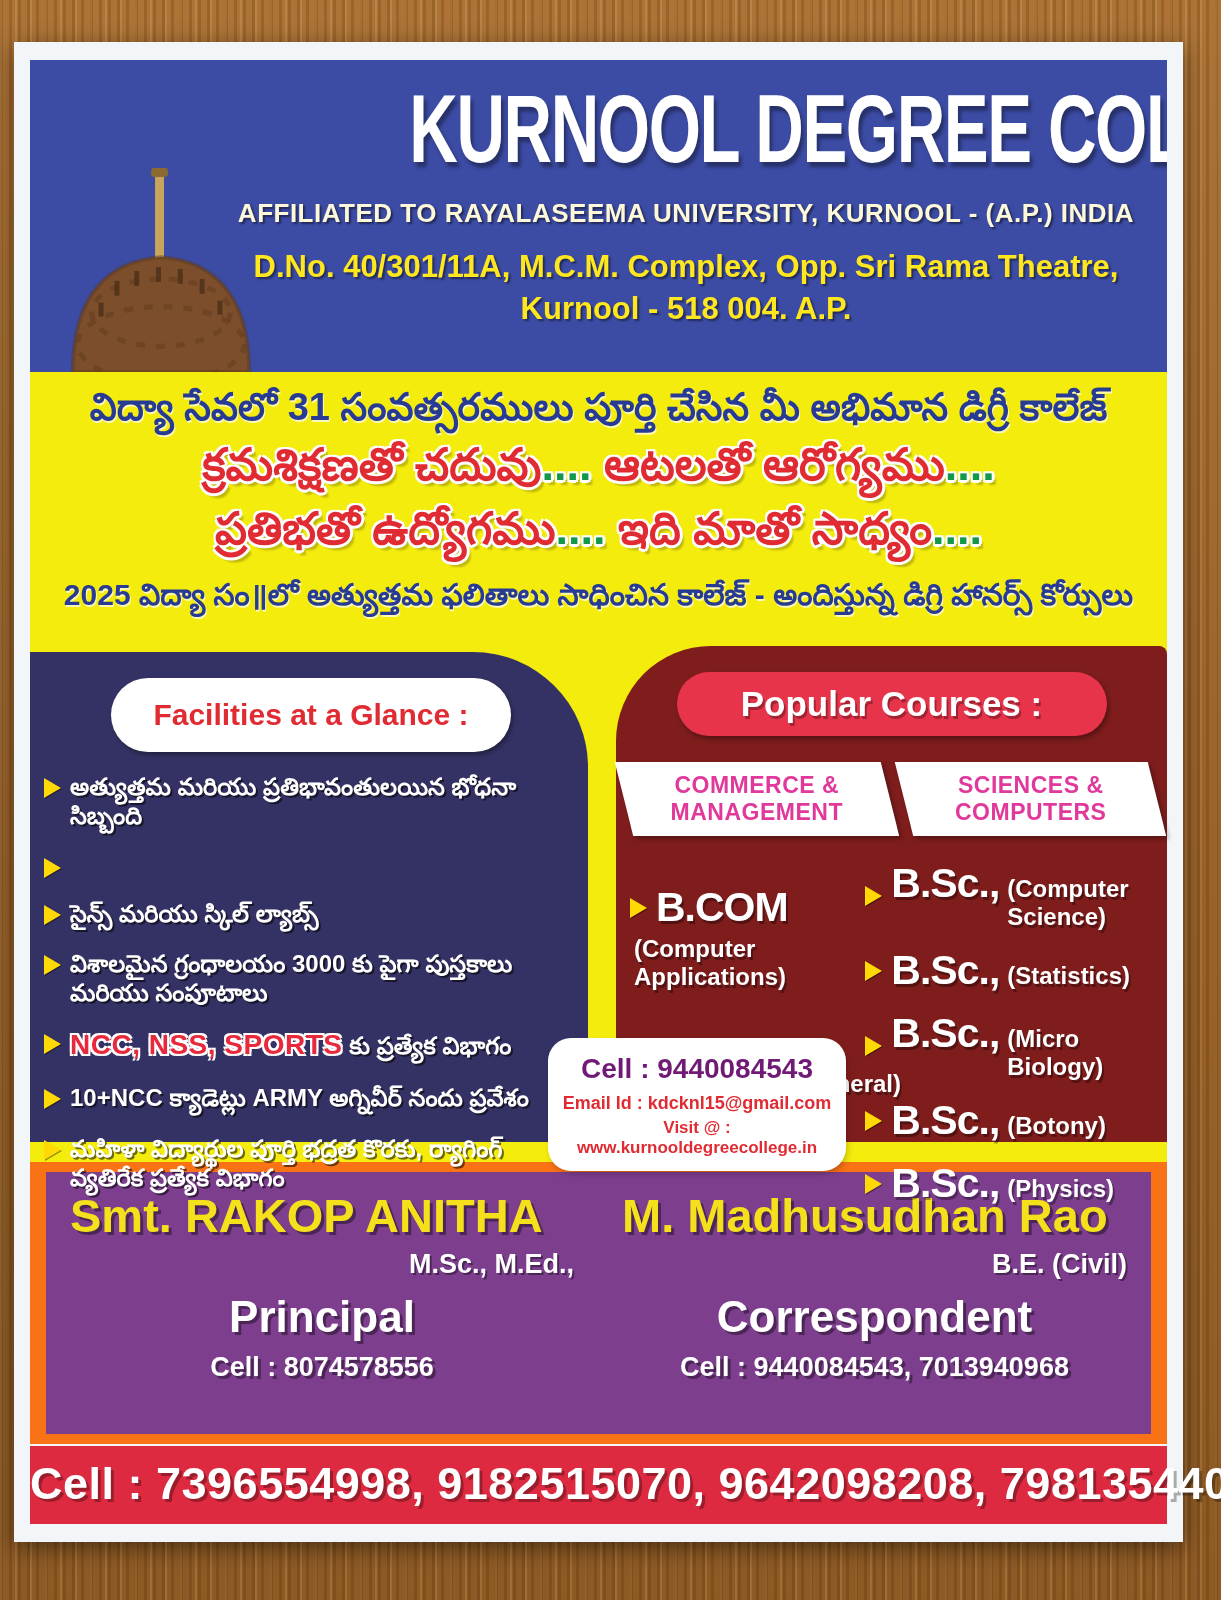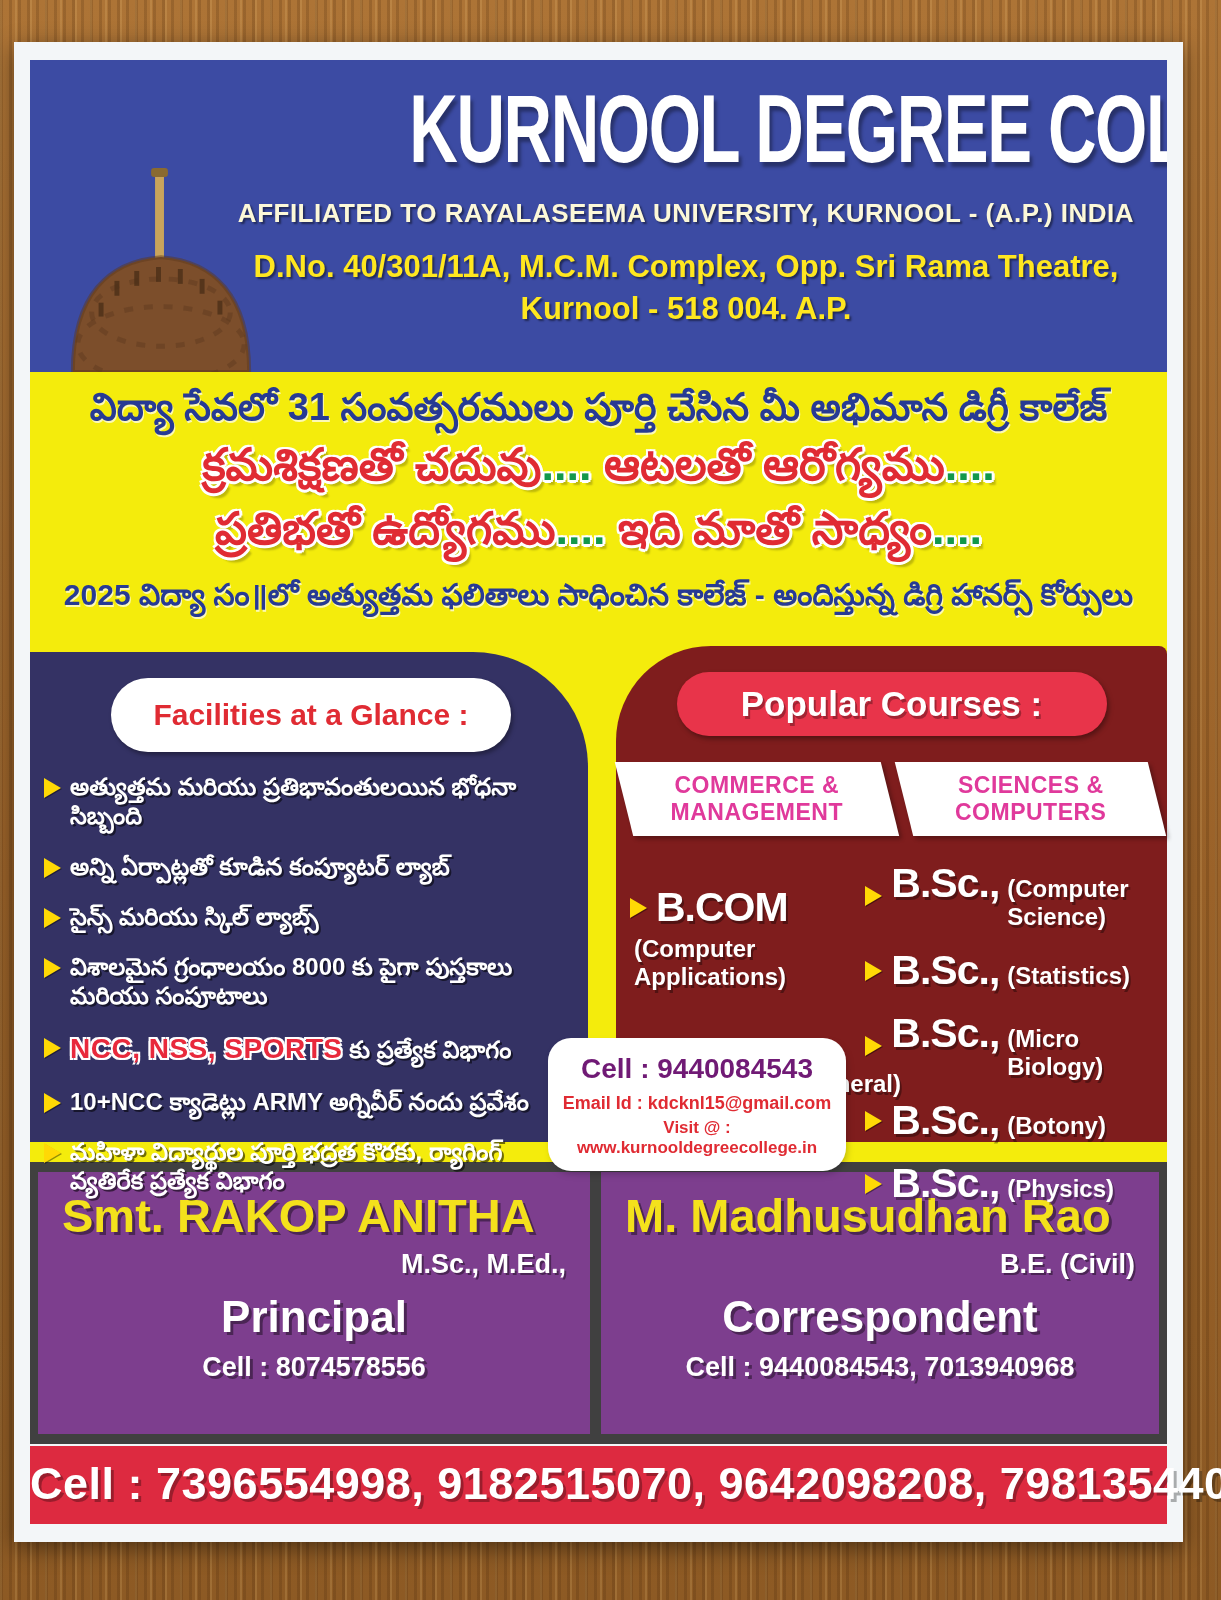--- a/index.html
+++ b/index.html
@@ -97,21 +97,21 @@
   .contact-card {
     position:absolute; left:521px; bottom:-6px; width:292px; z-index:5;
     background:#ffffff; border-radius:20px; padding:12px 8px 10px;
     text-align:center; box-shadow:0 0 0 3px #fff, 2px 4px 8px rgba(0,0,0,.35);
   }
   .cc-cell { color:#701a75; font-size:28px; font-weight:700; }
   .cc-email { margin-top:8px; color:#e02b33; font-size:18px; font-weight:bold; }
   .cc-site  { margin-top:4px; color:#e02b33; font-size:17px; font-weight:bold; }
 
   
-  .people { flex:none; height:282px; display:flex; gap:11px; padding:10px 8px; background:#404040; }
+  .people { flex:none; height:282px; display:flex; gap:0; padding:10px 16px; background:#f97316; }
   .person { background:#7d3e8e; padding:16px 24px 10px; overflow:hidden; }
   .p1 { flex:0 0 552px; }
   .p2 { flex:1; }
   .p-name { color:#f4e11c; font-size:47px; font-weight:900; text-shadow:3px 3px 0 rgba(0,0,0,.4); white-space:nowrap; }
   .p-qual { color:#ffffff; font-size:27px; font-weight:800; text-align:right; margin-top:6px; text-shadow:2px 2px 0 rgba(0,0,0,.4); }
   .p-role { color:#ffffff; font-size:44px; font-weight:900; text-align:center; margin-top:12px; text-shadow:3px 3px 0 rgba(0,0,0,.4); }
   .p-cell { color:#ffffff; font-size:27px; font-weight:900; text-align:center; margin-top:10px; text-shadow:3px 3px 0 rgba(0,0,0,.4); white-space:nowrap; }
 
   
   .strip { flex:none; height:78px; margin-top:2px; background:#dd2a40; color:#ffffff;
@@ -160,29 +160,28 @@
     <section class="middle">
 
       <div class="fac-box">
         <div class="fac-pill">Facilities at a Glance :</div>
         <div class="fac-item">
             <span class="tri"></span>
             <span>అత్యుత్తమ మరియు ప్రతిభావంతులయిన భోధనా సిబ్బంది</span>
           </div>
         <div class="fac-item">
             <span class="tri"></span>
-            <span>అన్ని ఏర్పాట్లతో కూడిన కంప్యూటర్ ల్యాబ్</span>
           </div>
         <div class="fac-item">
             <span class="tri"></span>
             <span>సైన్స్ మరియు స్కిల్ ల్యాబ్స్</span>
           </div>
         <div class="fac-item">
             <span class="tri"></span>
-            <span>విశాలమైన గ్రంధాలయం 8000 కు పైగా పుస్తకాలు మరియు సంపూటాలు</span>
+            <span>విశాలమైన గ్రంధాలయం 3000 కు పైగా పుస్తకాలు మరియు సంపూటాలు</span>
           </div>
         <div class="fac-item">
             <span class="tri"></span>
             <span><span class="fac-red">NCC, NSS, SPORTS</span><span> కు ప్రత్యేక విభాగం</span></span>
           </div>
         <div class="fac-item">
             <span class="tri"></span>
             <span>10+NCC క్యాడెట్లు ARMY అగ్నివీర్ నందు ప్రవేశం</span>
           </div>
         <div class="fac-item">

